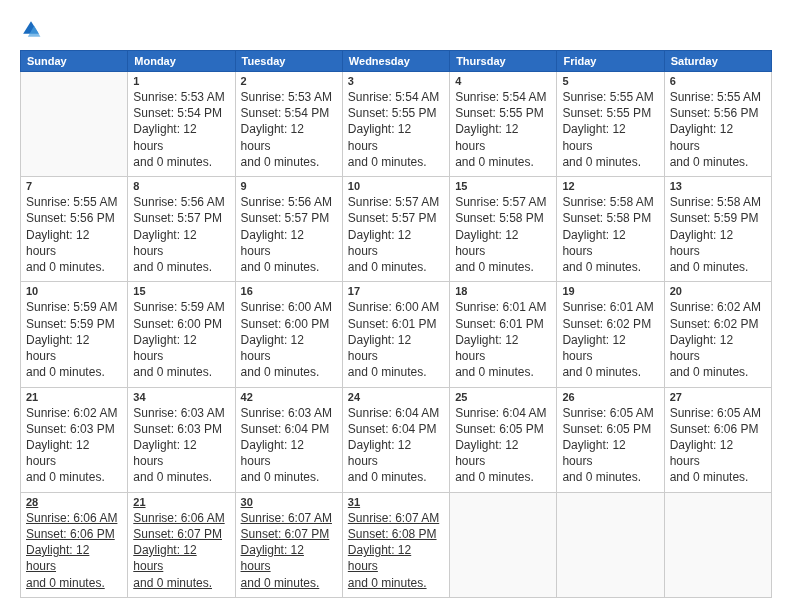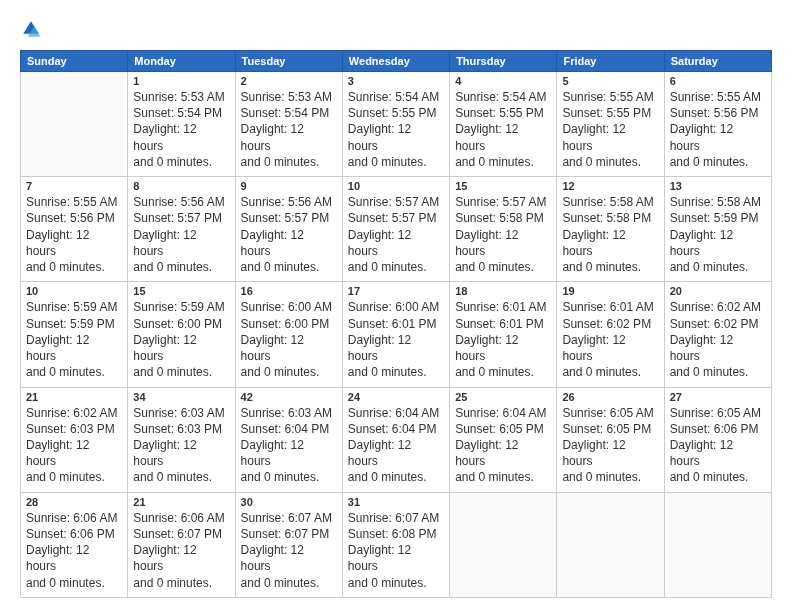--- a/index.html
+++ b/index.html
@@ -84,20 +84,21 @@
     .day-info {
       font-size: 12px;
       line-height: 1.35;
       color: #333;
     }
     .empty-cell {
       background: #f9f9f9;
     }
     tr:last-child td {
       height: 80px;
+      text-decoration: underline;
     }
   </style>
 </head>
 <body>
 
 <div class="page">
   <div class="header">
     <div class="logo">
       <svg class="logo-icon" viewBox="0 0 28 28">
         <polygon points="14,4 24,20 4,20" fill="#1a6bbf"></polygon>

